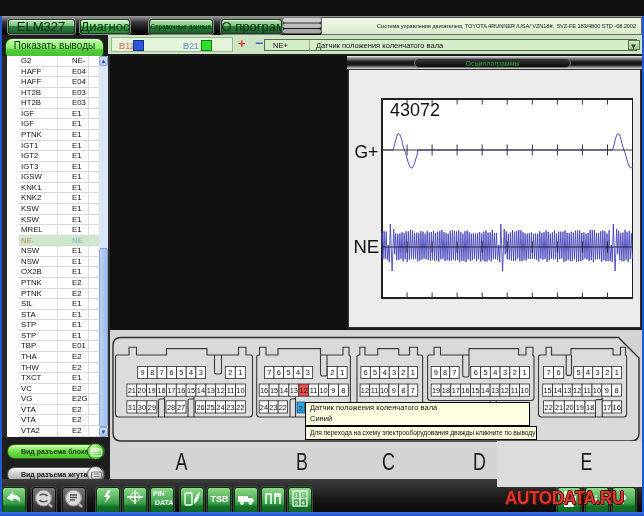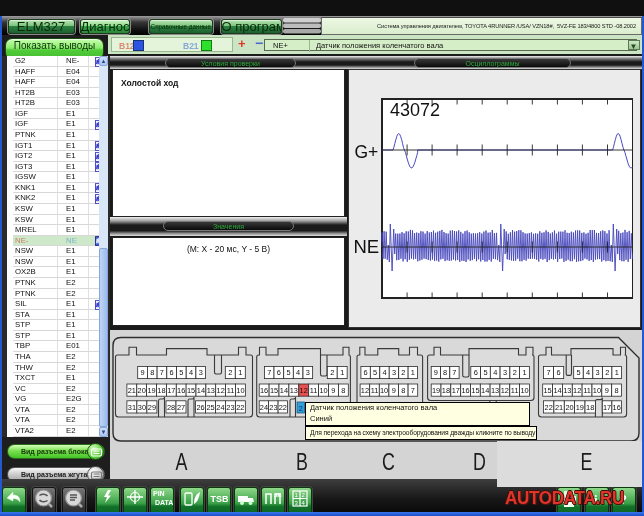--- a/index.html
+++ b/index.html
@@ -26,21 +26,21 @@
 #bpanel .sq2{position:absolute;left:89px;top:2px;width:11px;height:11px;background:#2ce02c;border:1px solid #127a12}
 #plus{left:238px;top:36px;color:#e03828;font-size:13px;font-weight:bold}
 #minus{left:255px;top:35px;color:#4868cc;font-size:14px;font-weight:bold}
 #combo{left:264px;top:38.5px;width:373px;height:12.5px;background:#d6eec8;border:1px solid #5a6a52;font-size:7.5px;color:#111;line-height:11.5px}
 #combo .ne{position:absolute;left:8px}
 #combo .dt{position:absolute;left:51px}
 #comboarr{left:627.5px;top:39.5px;width:12px;height:10.5px;background:linear-gradient(180deg,#cfe8c8,#9cc494);border:1px solid #5a7a52;font-size:8px;line-height:11px;text-align:center;color:#234a23}
 
 #ltable{left:0px;top:56px;width:110px;height:381px;background:#2a2a2a}
 #ltable .grid{position:absolute;left:7px;top:0;width:92px;height:381px;background:#fff;overflow:hidden}
-#ltable .grid>div{position:absolute;left:6px;width:92px;height:10.57px;border-bottom:1px solid #d8d8d8;font-size:7.8px;color:#111;line-height:10px}
+#ltable .grid>div{position:absolute;left:12px;width:92px;height:10.57px;border-bottom:1px solid #d8d8d8;font-size:7.8px;color:#111;line-height:10px}
 #ltable .grid>div.sel{background:#cde9c9}
 #ltable .grid>div.sel .c1{color:#cc7a6a} #ltable .grid>div.sel .c2{color:#7ab2c8}
 .c1{position:absolute;left:2px}
 .c2{position:absolute;left:53px}
 .wv{position:absolute;right:0px;top:0.5px;width:10.5px;height:10px}
 #vscroll{left:99px;top:56px;width:9px;height:381px;background:#d8e6f8}
 #vscroll .up,#vscroll .dn{position:absolute;left:0;width:9px;height:10px;background:linear-gradient(180deg,#cfddf8,#aac4ee);border:1px solid #8aa8d8;border-radius:2px;font-size:6px;text-align:center;line-height:9px;color:#2a4a8a}
 #vscroll .th{position:absolute;left:0;width:9px;box-shadow:none;background:linear-gradient(90deg,#c0d4f4,#9cbcec);border:1px solid #86a6dc;border-radius:2px}
 
 .hdr{height:13px;background:linear-gradient(180deg,#f0f0f0 0%,#888 18%,#1a1a1a 45%,#1a1a1a 70%,#999 88%,#ddd 100%)}
@@ -304,32 +304,20 @@
           <span class="c2">E2</span>
         </div>
 </div>
     </div>
 <div class="abs" id="vscroll">
       <div class="up" style="top:0">▲</div>
       <div class="th" style="top:192px;height:179px"></div>
       <div class="dn" style="bottom:0">▼</div>
     </div>
 
-<div class="abs" id="midp">
-<div class="hdr" style="width:237px"></div>
-      <div class="pill" style="left:55px;width:131px">Условия проверки</div>
-<div id="mid1"></div>
-<div class="t1">Холостой ход</div>
-<div id="midh2">
-        <div class="hdr" style="width:237px;height:19px;background:linear-gradient(180deg,#f0f0f0 0%,#999 22%,#1a1a1a 42%,#1a1a1a 72%,#999 88%,#ddd 100%)"></div>
-        <div class="pill" style="left:53px;width:131px;top:4px">Значения</div>
-      </div>
-<div id="mid2"></div>
-<div class="t2">(М: X - 20 мс, Y - 5 В)</div>
-</div>
 
 <div class="abs" id="rightp">
 <div class="hdr" style="width:295px"></div>
       <div class="pill" style="left:67px;width:157px">Осциллограммы</div>
 <div id="rchart"></div>
 </div>
 <svg style="position:absolute;left:348px;top:56px;width:296px;height:274px" viewBox="348 56 296 274">
 <rect x="382" y="99" width="250.5" height="199" fill="#fff" stroke="#222" stroke-width="1.2" shape-rendering="crispEdges"></rect>
 <path d="M382.0 150.0 L392.0 150.0 L393.0 150.0 L393.9 147.2 L394.9 143.3 L395.9 139.5 L396.8 136.3 L397.8 134.2 L398.7 133.5 L399.6 134.2 L400.6 136.3 L401.6 139.5 L402.5 143.3 L403.4 147.2 L404.4 150.0 L405.4 152.3 L406.3 155.6 L407.2 159.0 L408.2 162.2 L409.1 164.9 L410.1 166.9 L411.1 167.9 L412.0 167.9 L412.9 166.9 L413.9 164.9 L414.9 162.2 L415.8 159.0 L416.8 155.6 L417.7 152.3 L417.7 150.0 L612.0 150.0 L612.5 150.0 L613.5 147.2 L614.4 143.3 L615.4 139.5 L616.3 136.3 L617.2 134.2 L618.2 133.5 L619.1 134.2 L620.1 136.3 L621.0 139.5 L622.0 143.3 L623.0 147.2 L623.9 150.0 L624.9 152.3 L625.8 155.6 L626.8 159.0 L627.7 162.2 L628.6 164.9 L629.6 166.9 L630.5 167.9 L631.5 167.9 L632.5 166.9" fill="none" stroke="#4848c0" stroke-width="1"></path>
 <path d="M382 247.0 L382.00 232.5 L383.05 258.9 L384.10 231.2 L385.15 258.7 L386.20 231.7 L387.25 259.7 L388.30 245.0 L389.30 262.0 L390.30 224.0 L392.10 271.0 L393.70 229.0 L394.70 254.0 L395.70 233.6 L396.75 260.2 L397.80 233.7 L398.85 260.0 L399.90 233.5 L400.95 258.7 L402.00 232.1 L403.05 261.4 L404.10 233.3 L405.15 259.2 L406.20 231.3 L407.25 261.8 L408.30 231.5 L409.35 259.8 L410.40 229.9 L411.45 258.6 L412.50 230.4 L413.55 259.4 L414.60 233.2 L415.65 258.8 L416.70 232.6 L417.75 261.3 L418.80 233.1 L419.85 260.5 L420.90 231.2 L421.95 259.7 L423.00 231.6 L424.05 258.6 L425.10 233.6 L426.15 259.1 L427.20 231.1 L428.25 259.9 L429.30 232.5 L430.35 260.5 L431.40 232.0 L432.45 259.5 L433.50 230.6 L434.55 260.9 L435.60 232.8 L436.65 260.5 L437.70 231.7 L438.75 261.6 L439.80 230.9 L440.85 259.4 L441.90 229.9 L442.95 258.8 L444.00 232.1 L445.05 261.1 L446.10 233.2 L447.15 260.2 L448.20 233.6 L449.25 260.8 L450.30 230.7 L451.35 260.5 L452.40 230.3 L453.45 259.5 L454.50 231.0 L455.55 260.5 L456.60 231.5 L457.65 260.0 L458.70 230.4 L459.75 261.8 L460.80 231.9 L461.85 260.8 L462.90 233.6 L463.95 260.9 L465.00 231.2 L466.05 262.0 L467.10 230.5 L468.15 259.4 L469.20 232.3 L470.25 260.8 L471.30 233.7 L472.35 260.1 L473.40 233.1 L474.45 258.8 L475.50 233.6 L476.55 261.2 L477.60 233.3 L478.65 259.3 L479.70 232.2 L480.75 261.5 L481.80 233.5 L482.85 260.0 L483.90 231.6 L484.95 261.6 L486.00 230.5 L487.05 261.5 L488.10 232.7 L489.15 259.9 L490.20 232.4 L491.25 261.6 L492.30 230.0 L493.35 258.9 L494.40 233.1 L495.45 259.2 L496.50 232.9 L497.55 260.1 L498.80 245.0 L499.80 262.0 L500.80 224.0 L502.60 271.0 L504.20 229.0 L505.20 254.0 L506.20 231.4 L507.25 259.3 L508.30 233.8 L509.35 259.9 L510.40 232.3 L511.45 260.4 L512.50 230.0 L513.55 260.9 L514.60 231.7 L515.65 260.6 L516.70 231.1 L517.75 258.6 L518.80 230.2 L519.85 261.2 L520.90 230.3 L521.95 261.3 L523.00 232.2 L524.05 259.8 L525.10 233.4 L526.15 260.7 L527.20 233.6 L528.25 258.6 L529.30 233.0 L530.35 259.0 L531.40 232.4 L532.45 258.6 L533.50 233.8 L534.55 258.9 L535.60 233.4 L536.65 259.7 L537.70 233.7 L538.75 261.5 L539.80 231.3 L540.85 258.9 L541.90 232.8 L542.95 259.7 L544.00 232.3 L545.05 258.8 L546.10 230.4 L547.15 262.0 L548.20 231.9 L549.25 260.1 L550.30 233.5 L551.35 258.8 L552.40 232.4 L553.45 259.4 L554.50 230.5 L555.55 259.0 L556.60 233.7 L557.65 261.8 L558.70 231.7 L559.75 258.9 L560.80 231.6 L561.85 258.5 L562.90 231.7 L563.95 261.9 L565.00 230.3 L566.05 260.9 L567.10 232.8 L568.15 259.7 L569.20 233.1 L570.25 261.2 L571.30 231.7 L572.35 261.2 L573.40 232.5 L574.45 259.2 L575.50 230.6 L576.55 261.9 L577.60 230.4 L578.65 261.3 L579.70 230.5 L580.75 261.1 L581.80 232.9 L582.85 260.3 L583.90 232.4 L584.95 258.5 L586.00 233.7 L587.05 259.4 L588.10 232.8 L589.15 260.9 L590.20 230.0 L591.25 260.0 L592.30 230.1 L593.35 262.0 L594.40 230.0 L595.45 259.7 L596.50 232.9 L597.55 259.2 L598.60 233.0 L599.65 259.1 L600.70 231.3 L601.75 261.6 L602.80 230.4 L603.85 260.1 L604.90 231.2 L605.95 261.3 L607.00 233.5 L608.05 260.8 L609.10 230.2 L610.15 261.2 L611.30 245.0 L612.30 262.0 L613.30 224.0 L615.10 271.0 L616.70 229.0 L617.70 254.0 L618.70 230.8 L619.75 260.1 L620.80 233.1 L621.85 261.2 L622.90 232.5 L623.95 261.3 L625.00 229.9 L626.05 259.8 L627.10 232.2 L628.15 261.8 L629.20 230.9 L630.25 259.0 L631.30 233.3 L632.35 258.9" fill="none" stroke="#4646bb" stroke-width="0.9"></path>

